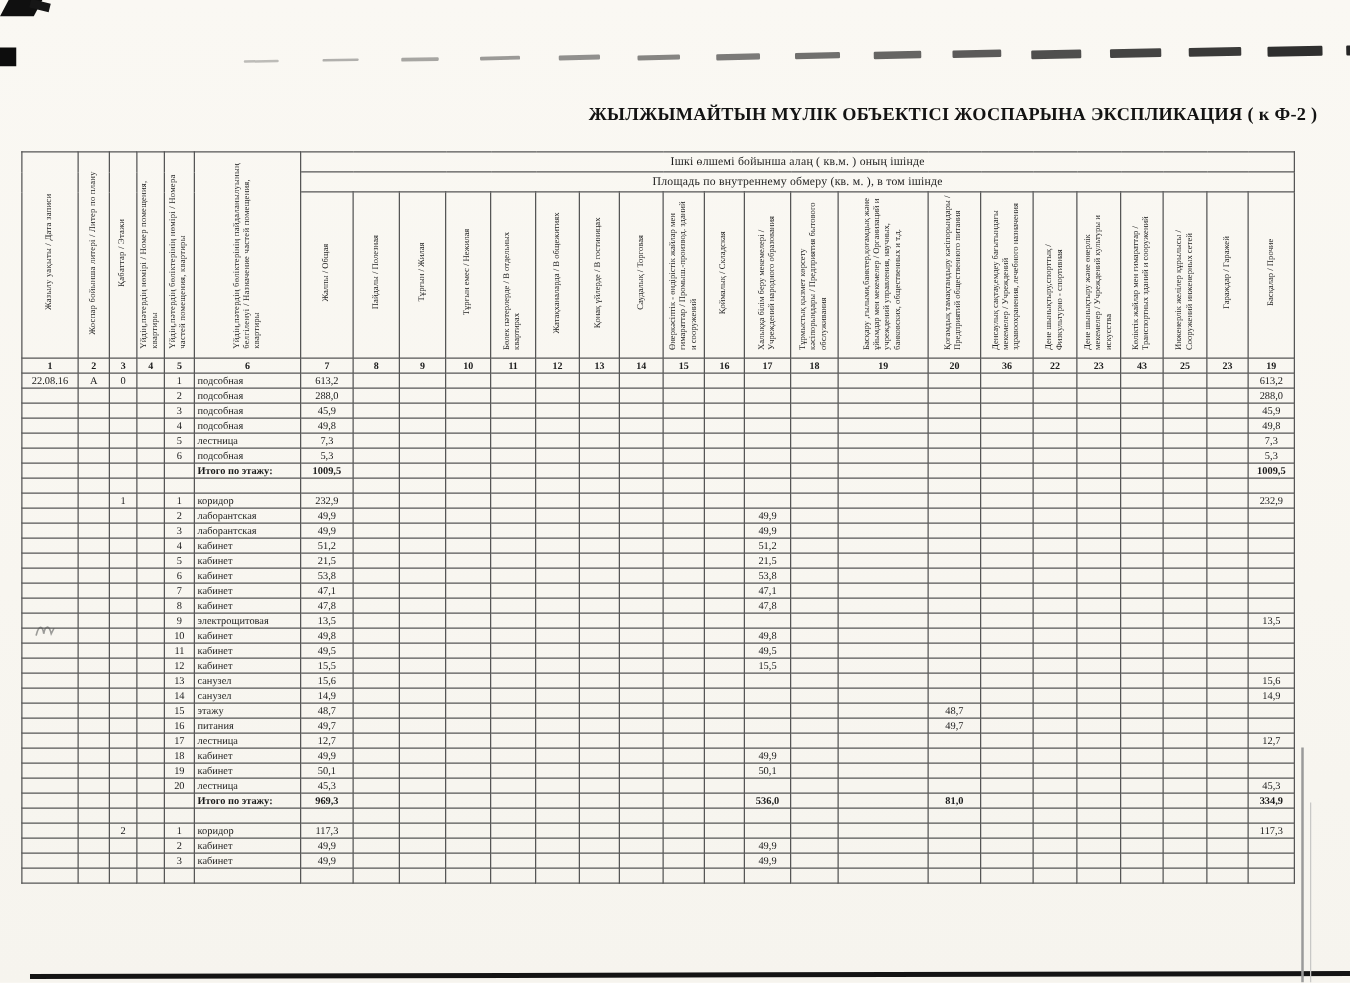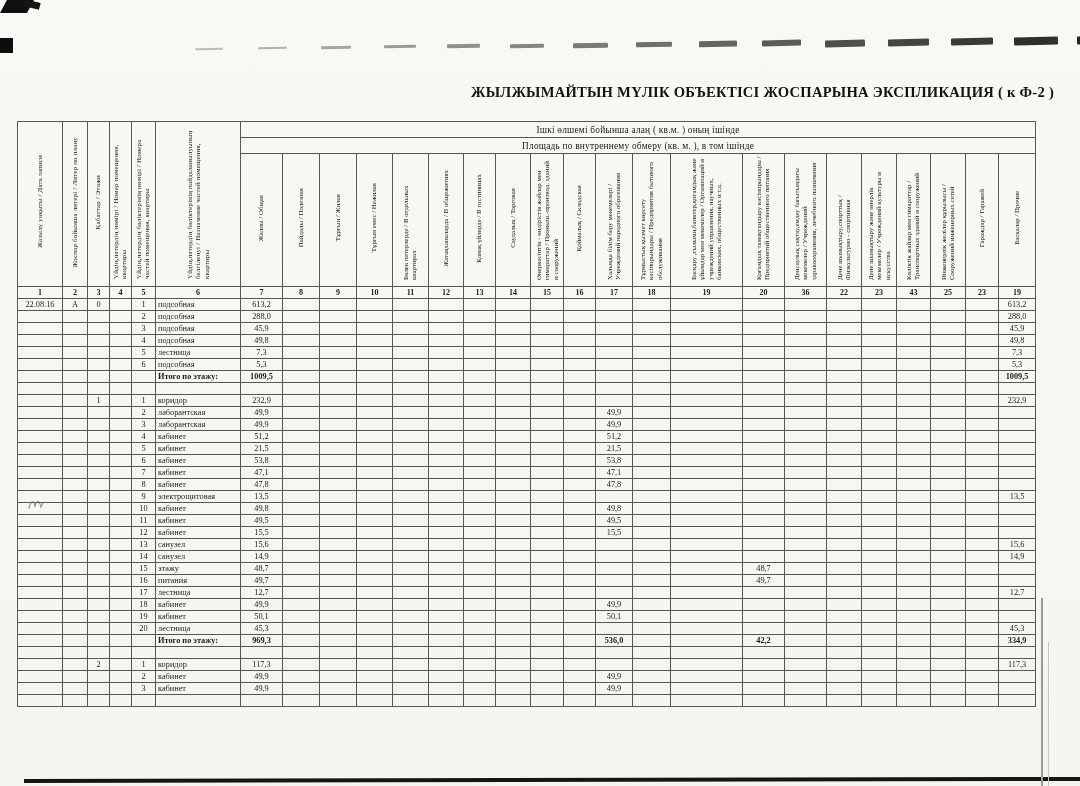--- a/index.html
+++ b/index.html
@@ -1067,21 +1067,21 @@
           <td></td>
           <td></td>
           <td></td>
           <td></td>
           <td></td>
           <td></td>
           <td></td>
           <td>536,0</td>
           <td></td>
           <td></td>
-          <td>42,2</td>
+          <td>81,0</td>
           <td></td>
           <td></td>
           <td></td>
           <td></td>
           <td></td>
           <td></td>
           <td>334,9</td>
         </tr>
         <tr>
           <td></td>

